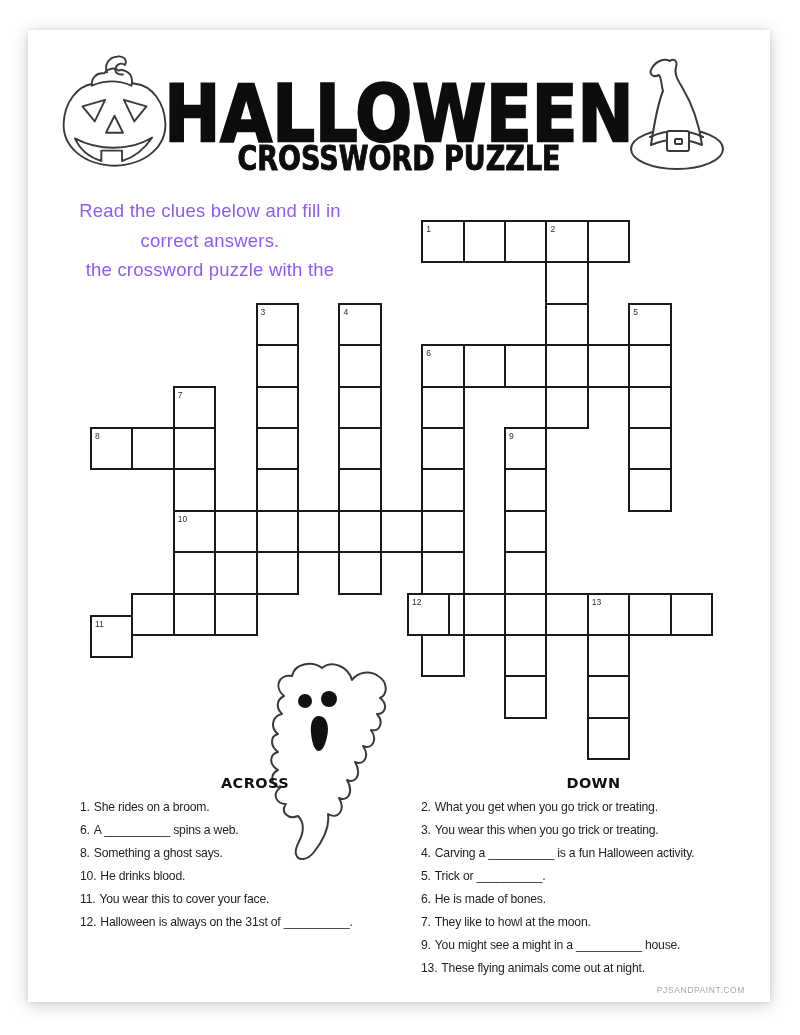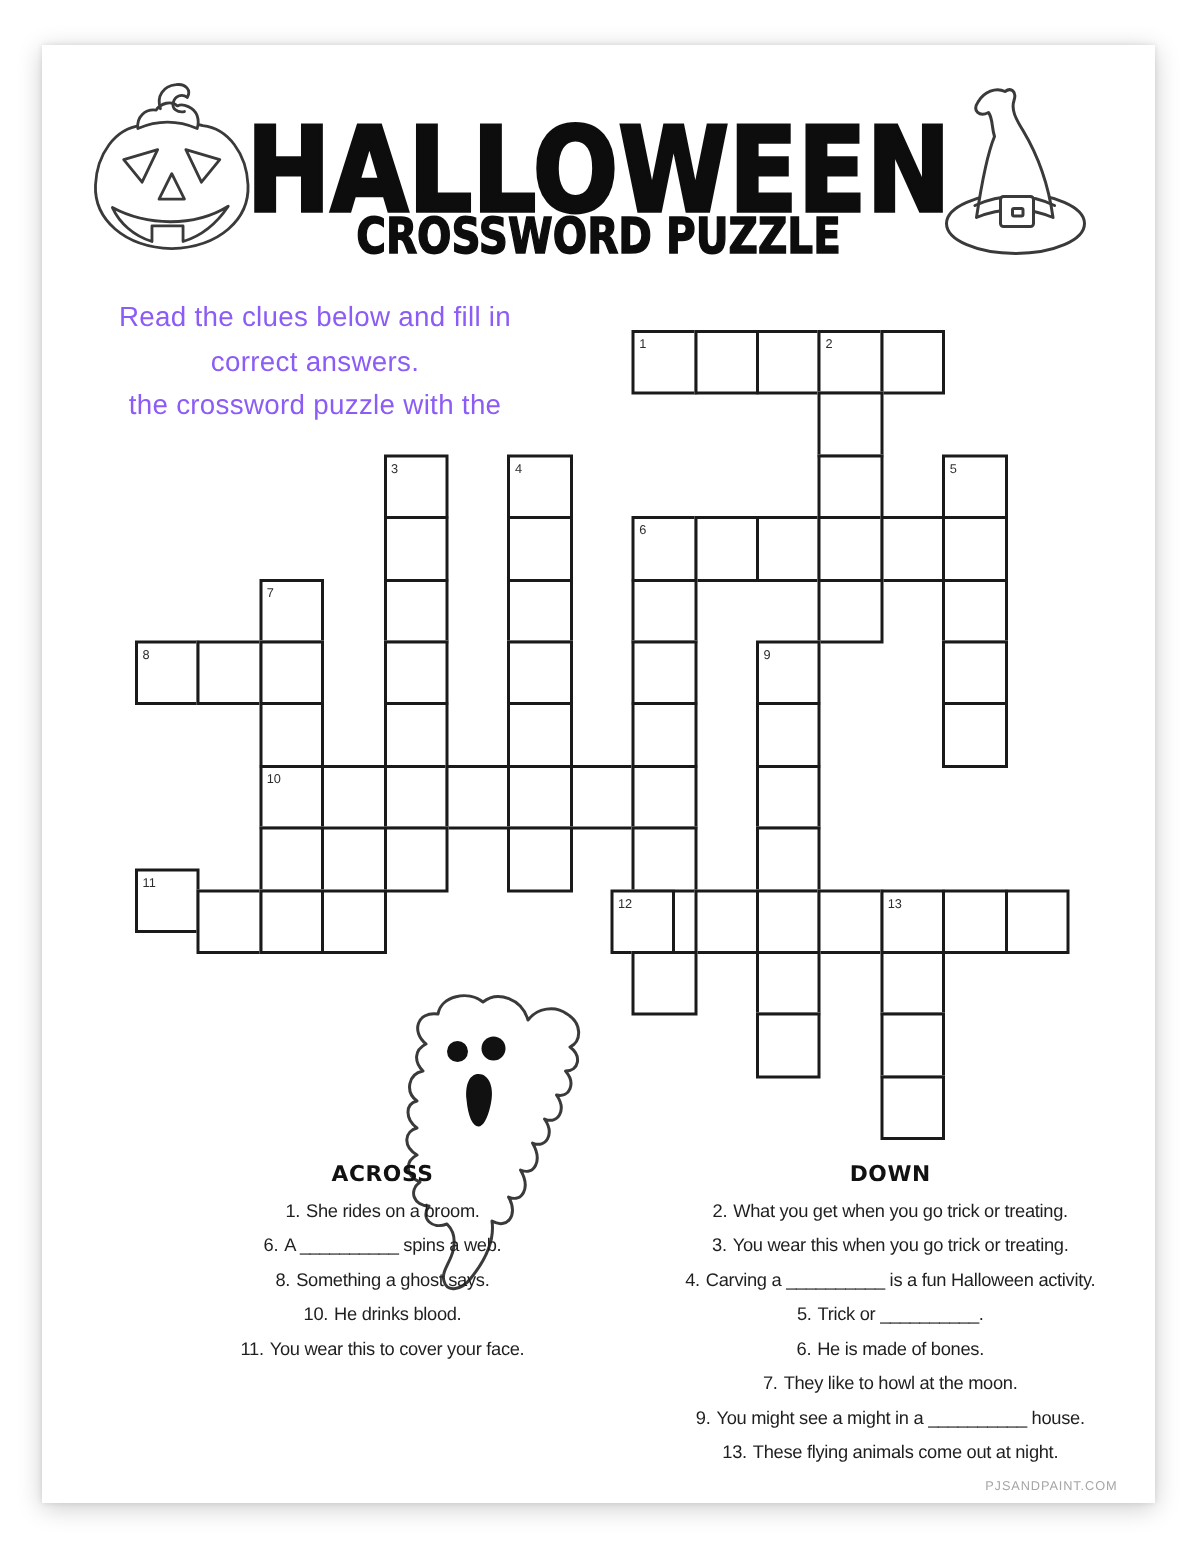--- a/index.html
+++ b/index.html
@@ -20,21 +20,21 @@
   .grid{position:absolute;left:62px;top:190px;width:624px;height:541px;}
   .cell{position:absolute;width:43.4px;height:43.4px;box-sizing:border-box;
     border:2px solid #1a1a1a;background:#ffffff;}
   .cellnum{position:absolute;left:3px;top:2px;font-size:8.5px;color:#2e2e2e;letter-spacing:0;}
   .clues{position:absolute;top:745px;width:350px;color:#1f1f1f;}
   .clues.across{left:52px;}
   .clues.down{left:393px;width:345px;}
   .clues h2{margin:0;font-size:14.5px;font-weight:900;letter-spacing:0.4px;color:#111;
     font-family:"DejaVu Sans","Liberation Sans",sans-serif;text-align:center;}
   .clue-list{margin-top:5px;}
-  .clue{line-height:23px;font-size:12.2px;letter-spacing:-0.2px;white-space:nowrap;text-align:center;}
+  .clue{line-height:23px;font-size:12.2px;letter-spacing:-0.2px;white-space:nowrap;}
   .clue-num{margin-right:4px;}
   .footer{position:absolute;right:25px;top:955px;font-size:8.5px;letter-spacing:0.6px;
     color:#a6a6a6;}
   svg .ln{fill:none;stroke:#3a3a3a;stroke-width:2;stroke-linecap:round;stroke-linejoin:round;}
   svg .fillwhite{fill:#ffffff;stroke:#3a3a3a;stroke-width:2;stroke-linejoin:round;}
   svg .dark{fill:#111111;stroke:none;}
 </style>
 </head>
 <body>
 
@@ -132,21 +132,21 @@
       <div class="cell" style="left: 207px; top: 289.8px;"></div>
       <div class="cell" style="left: 248.4px; top: 289.8px;"></div>
       <div class="cell" style="left: 289.8px; top: 289.8px;"></div>
       <div class="cell" style="left: 331.2px; top: 289.8px;"></div>
       <div class="cell" style="left: 414px; top: 289.8px;"></div>
       <div class="cell" style="left: 82.8px; top: 331.2px;"></div>
       <div class="cell" style="left: 165.6px; top: 331.2px;"></div>
       <div class="cell" style="left: 248.4px; top: 331.2px;"></div>
       <div class="cell" style="left: 331.2px; top: 331.2px;"></div>
       <div class="cell" style="left: 414px; top: 331.2px;"></div>
-      <div class="cell" style="left: 0px; top: 359px;">
+      <div class="cell" style="left: 0px; top: 395px;">
         <span class="cellnum">11</span>
       </div>
       <div class="cell" style="left: 41.4px; top: 372.6px;"></div>
       <div class="cell" style="left: 82.8px; top: 372.6px;"></div>
       <div class="cell" style="left: 124.2px; top: 372.6px;"></div>
       <div class="cell" style="left: 317px; top: 372.6px;">
         <span class="cellnum">12</span>
       </div>
       <div class="cell" style="left: 372.6px; top: 372.6px;"></div>
       <div class="cell" style="left: 414px; top: 372.6px;"></div>
@@ -177,20 +177,21 @@
   </svg>
 
   <section class="clues across">
     <h2>ACROSS</h2>
     <div class="clue-list">
         <div class="clue"><span class="clue-num">1.</span><span>She rides on a broom.</span></div>
         <div class="clue"><span class="clue-num">6.</span><span>A __________ spins a web.</span></div>
         <div class="clue"><span class="clue-num">8.</span><span>Something a ghost says.</span></div>
         <div class="clue"><span class="clue-num">10.</span><span>He drinks blood.</span></div>
         <div class="clue"><span class="clue-num">11.</span><span>You wear this to cover your face.</span></div>
+        <div class="clue"><span class="clue-num">12.</span><span>Halloween is always on the 31st of __________.</span></div>
       </div>
   </section>
 
   <section class="clues down">
     <h2>DOWN</h2>
     <div class="clue-list">
         <div class="clue"><span class="clue-num">2.</span><span>What you get when you go trick or treating.</span></div>
         <div class="clue"><span class="clue-num">3.</span><span>You wear this when you go trick or treating.</span></div>
         <div class="clue"><span class="clue-num">4.</span><span>Carving a __________ is a fun Halloween activity.</span></div>
         <div class="clue"><span class="clue-num">5.</span><span>Trick or __________.</span></div>

